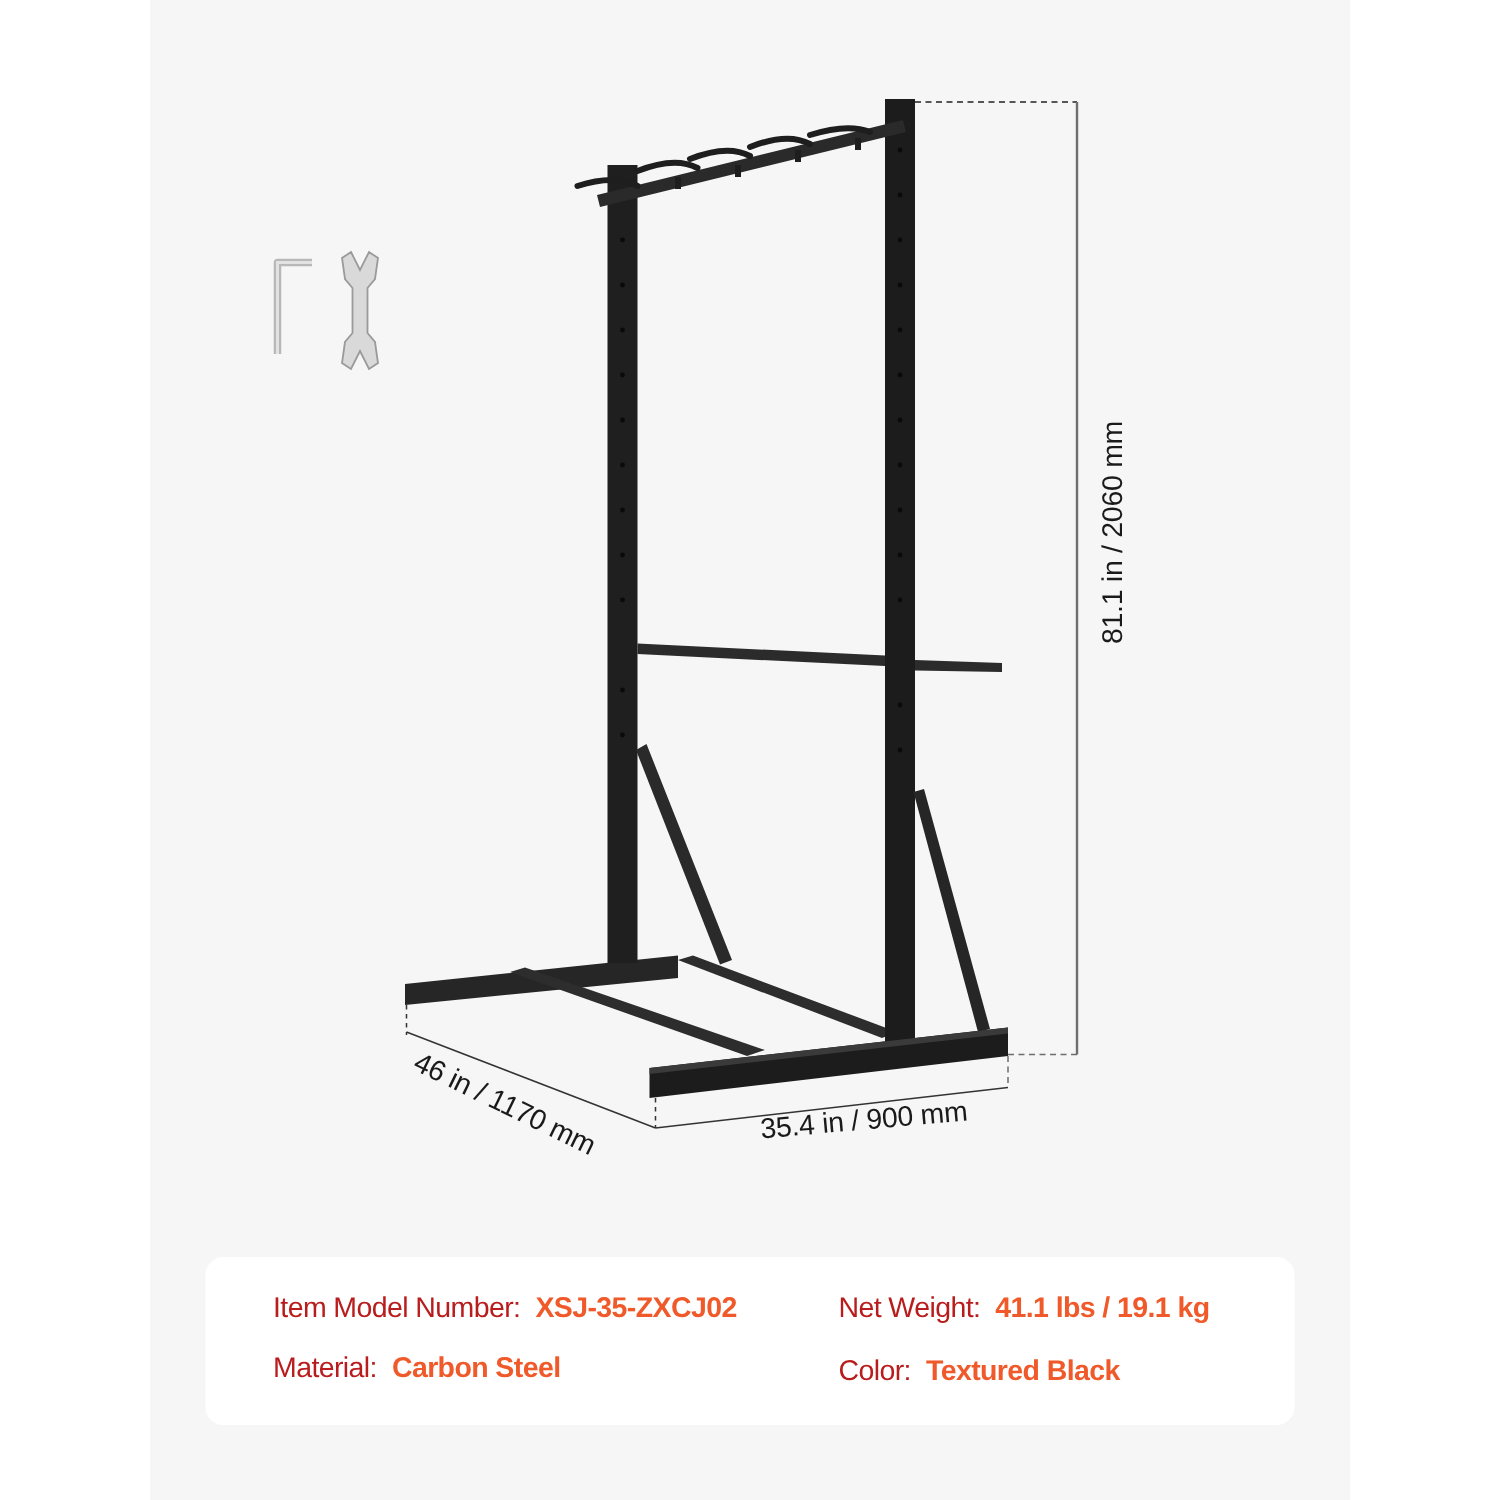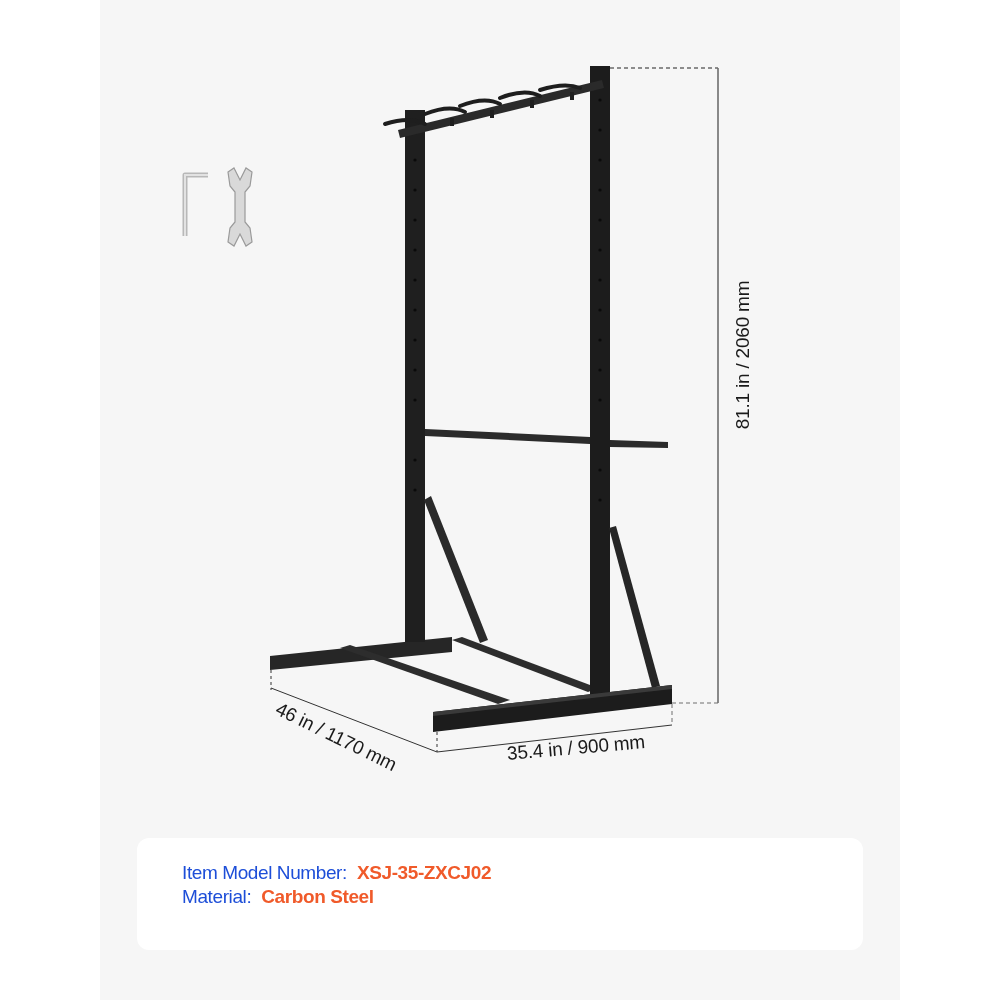--- a/index.html
+++ b/index.html
@@ -20,25 +20,25 @@
     .dim-height { left: 743px; top: 355px; transform: translate(-50%,-50%) rotate(-90deg); }
     .dim-width  { left: 576px; top: 748px; transform: translate(-50%,-50%) rotate(-5deg); }
     .dim-depth  { left: 336px; top: 737px; transform: translate(-50%,-50%) rotate(26deg); }
     .card {
       position: absolute; left: 137px; top: 838px; width: 726px; height: 112px;
       background: #ffffff; border-radius: 12px;
     }
     .spec {
       position: absolute; font-size: 19px; white-space: nowrap; letter-spacing: -0.4px;
     }
-    .spec .k { color: #1d4ed8; margin-right: 10px; }
+    .spec .k { color: #b91c1c; margin-right: 10px; }
     .spec .v { color: #f05a2a; font-weight: bold; }
     .s1 { left: 45px; top: 24px; }
     .s2 { left: 422px; top: 24px; }
-    .s3 { left: 45px; top: 48px; }
+    .s3 { left: 45px; top: 64px; }
     .s4 { left: 422px; top: 66px; }
   </style>
 </head>
 <body>
 
 <div class="panel"></div>
 
 <svg class="illus" viewBox="0 0 1000 1000">
 
   <g>
@@ -126,16 +126,22 @@
 </svg>
 
 <div class="dim-label dim-height">81.1 in / 2060 mm</div>
 <div class="dim-label dim-width">35.4 in / 900 mm</div>
 <div class="dim-label dim-depth">46 in / 1170 mm</div>
 
 <div class="card">
   <div class="spec s1">
     <span class="k">Item Model Number:</span><span class="v">XSJ-35-ZXCJ02</span>
   </div>
+  <div class="spec s2">
+    <span class="k">Net Weight:</span><span class="v">41.1 lbs / 19.1 kg</span>
+  </div>
   <div class="spec s3">
     <span class="k">Material:</span><span class="v">Carbon Steel</span>
+  </div>
+  <div class="spec s4">
+    <span class="k">Color:</span><span class="v">Textured Black</span>
   </div>
 </div>
 
 </body></html>

